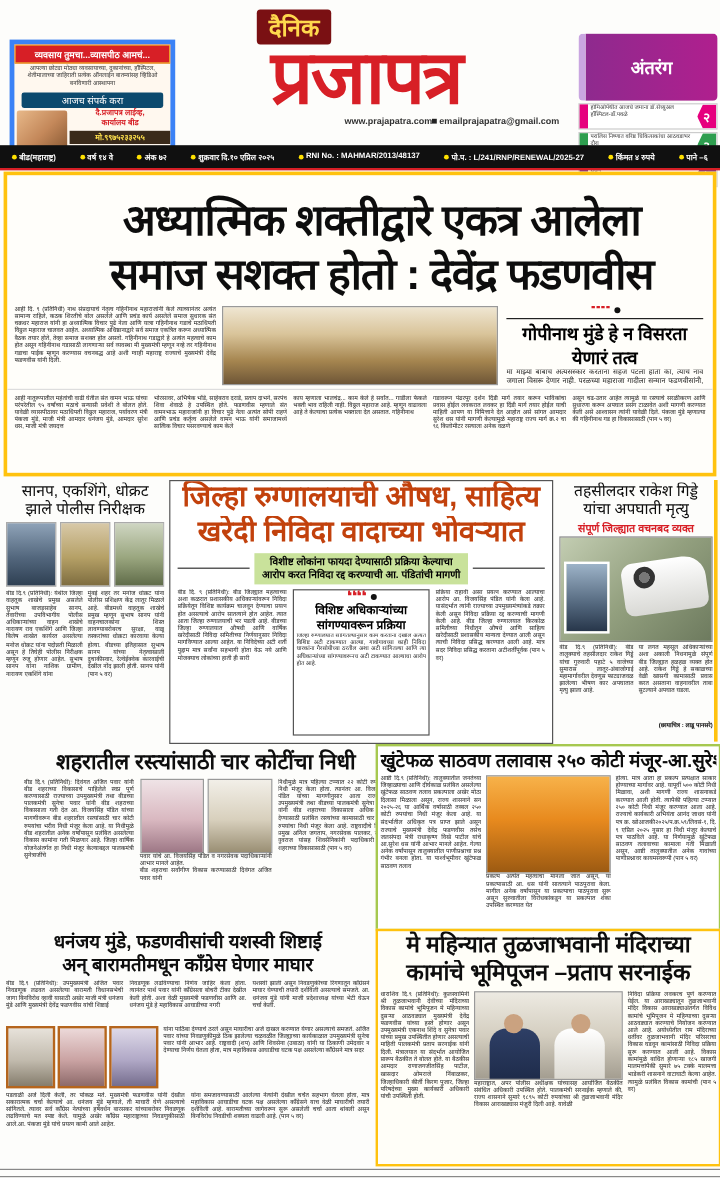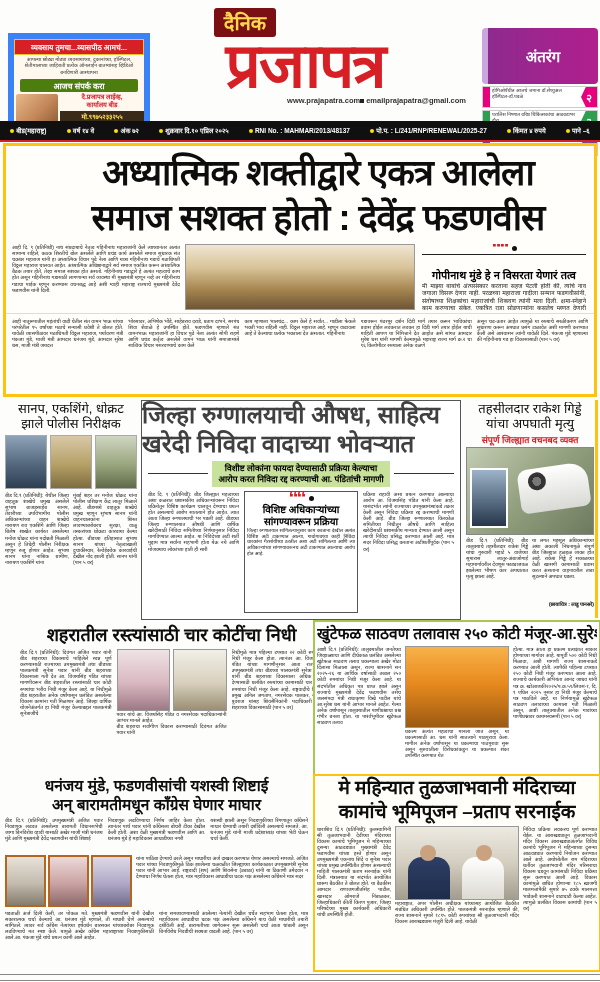--- a/index.html
+++ b/index.html
@@ -1,22 +1,22 @@
 <!DOCTYPE html>
 <html><head>
 <meta charset="utf-8">
 <style>
   html,body{margin:0;padding:0;}
   body{width:600px;height:982px;background:#fdfdfb;font-family:"Liberation Sans",sans-serif;position:relative;overflow:hidden;}
   .abs{position:absolute;}
   
-  #adbox{left:8px;top:33px;width:130px;height:96px;border:6px solid #3b82f6;background:#fff8ef;overflow:hidden;}
+  #adbox{left:8px;top:33px;width:130px;height:96px;border:4px solid #3b82f6;background:#fff8ef;overflow:hidden;}
   .ad-title{background:#d71f26;color:#fff;font-weight:bold;font-size:7.5px;text-align:center;padding:2px 1px;border:1px solid #f2c12e;}
   .ad-body{font-size:5px;color:#333;text-align:center;line-height:1.25;padding:1px 2px;height:22px;overflow:hidden;}
-  .ad-cta{background:#4d7c0f;color:#fff;font-weight:bold;font-size:8px;text-align:center;padding:1px 0;border-radius:2px;margin:0 6px;}
+  .ad-cta{background:#0c4a6e;color:#fff;font-weight:normal;font-size:8px;text-align:center;padding:1px 0;border-radius:2px;margin:0 6px;}
   .ad-row{display:flex;margin-top:1px;}
   .ad-photo{width:42px;height:32px;background:linear-gradient(135deg,#e8b98a 0%,#c4885a 55%,#8a5a34 100%);border-radius:2px;margin:1px 2px;}
   .ad-contact{flex:1;text-align:center;}
   .ad-org{color:#d71f26;font-weight:bold;font-size:6.5px;line-height:1.25;}
   .ad-phone{background:#3a2a1a;color:#ffe14d;font-weight:bold;font-size:6.5px;margin-top:2px;padding:1px 0;}
   #brand{left:140px;top:8px;width:330px;height:112px;text-align:center;}
   .brand-super{display:inline-block;background:#7a1013;color:#ffd84d;font-weight:900;font-size:20px;padding:1px 10px;border-radius:3px;margin-left:-120px;}
   .brand-main{color:#d71f26;font-weight:900;font-size:62px;line-height:0.95;letter-spacing:-2px;white-space:nowrap;overflow:hidden;}
   .brand-links{display:flex;justify-content:flex-end;font-weight:bold;font-size:7.5px;color:#333;padding:0 4px;}
   .mail .sq{display:inline-block;width:4px;height:4px;background:#222;margin-right:2px;}
@@ -28,47 +28,47 @@
   .ant-text{flex:1;font-size:4.8px;color:#333;line-height:1.2;padding:1px 2px;overflow:hidden;}
   .ant-page{width:16px;color:#fff;font-weight:900;font-size:11px;display:flex;align-items:center;justify-content:center;clip-path:polygon(30% 0,100% 0,100% 100%,30% 100%,0 50%);}
   .p0{background:#e6007e;} .p1{background:#2e9e4f;} .p2{background:#7d3f98;}
   
   #infobar{left:0;top:121px;width:600px;height:19px;background:#101010;color:#fff;display:flex;align-items:center;justify-content:space-around;font-size:6.5px;font-weight:bold;overflow:hidden;}
   .ib{white-space:nowrap;display:flex;align-items:center;}
   .dot{width:4px;height:4px;border-radius:50%;background:#ffe100;margin-right:2px;display:inline-block;}
   
   #lead{left:3px;top:143px;width:588px;height:248px;border:3px solid #ffc20e;background:#fffefa;overflow:hidden;}
   #leadrule{left:0;top:140px;width:600px;height:2px;background:#d71f26;}
-  .lead-h{text-align:center;padding-top:4px;margin-left:36px;}
+  .lead-h{text-align:center;padding-top:15px;margin-left:36px;}
   .lh1{font-weight:900;font-size:36px;line-height:1.25;color:#0d0d0d;white-space:nowrap;overflow:hidden;letter-spacing:-1px;}
   .lead-row{display:flex;gap:5px;padding:4px 6px 0 6px;height:66px;}
   .lead-intro{width:168px;}
   .lead-photo{width:228px;height:64px;background:linear-gradient(180deg,#efe6d2 0%,#d9c49a 35%,#a5854f 70%,#6e5637 100%);border:1px solid #999;}
   .lead-quote{flex:1;overflow:hidden;}
   .q-top{text-align:center;line-height:8px;height:10px;}
   .qmark{color:#d71f26;font-weight:900;font-size:20px;letter-spacing:-2px;vertical-align:top;}
   .qdot{display:inline-block;width:5px;height:5px;background:#111;border-radius:50%;margin-left:4px;vertical-align:middle;}
-  .q-title{font-weight:bold;font-size:11px;text-align:center;border-top:1px solid #222;padding-top:12px;margin:0 2px;}
+  .q-title{font-weight:bold;font-size:15px;text-align:center;border-top:1px solid #222;padding-top:1px;margin:0 2px;}
   .q-body{font-size:5px;height:40px;margin:1px 2px;}
   .lead-cols{display:flex;gap:5px;padding:4px 6px;height:74px;border-top:1px solid #ddd;margin-top:3px;}
   .lead-cols .colj{flex:1;}
   .colj{font-size:6px;line-height:1.22;text-align:justify;color:#1a1a1a;overflow:hidden;word-break:break-word;}
   .small{font-size:5px;}
   
   #midleft{left:5px;top:402px;width:132px;height:216px;overflow:hidden;}
   .h-sm{font-weight:400;font-size:13px;line-height:1.15;text-align:center;color:#0d0d0d;}
   .pol-row{display:flex;gap:3px;justify-content:center;margin:3px 0;}
   .pol{width:40px;height:52px;border:1px solid #aaa;}
   .pol1{background:linear-gradient(180deg,#8fa3b8 0%,#53677d 55%,#2e3f52 100%);}
   .pol2{background:linear-gradient(180deg,#d8c9a8 0%,#b5a066 55%,#7d6c3f 100%);}
   .pol3{background:linear-gradient(180deg,#cfd6c2 0%,#9aa67f 55%,#5f6b48 100%);}
   .two-col{display:flex;gap:4px;height:128px;}
   .two-col .colj{flex:1;font-size:5px;}
   #midcenter{left:141px;top:400px;width:318px;height:218px;border:1px solid #555;background:#fff;overflow:hidden;}
-  .h-md{font-weight:900;font-size:24px;line-height:1.2;white-space:nowrap;overflow:hidden;color:#404040;}
+  .h-md{font-weight:900;font-size:24px;line-height:1.2;text-align:center;white-space:nowrap;overflow:hidden;color:#c2410c;}
   .sub-row{display:flex;align-items:center;gap:4px;margin:2px 6px;}
   .sub-rule{flex:1;height:1px;background:#333;}
   .sub-green{background:#c9e29b;font-weight:bold;font-size:8.5px;text-align:center;line-height:1.3;padding:2px 6px;}
   .mc-row{display:flex;gap:5px;padding:2px 6px;height:122px;}
   .mc-row .colj{flex:1;font-size:5px;}
   .qbox{width:108px;border:1px solid #555;padding:2px;overflow:hidden;}
   .qbox .q-title2{font-weight:bold;font-size:10px;text-align:center;line-height:1.2;}
   .qbox .colj{font-size:4.8px;height:72px;}
   #midright{left:466px;top:402px;width:128px;height:216px;overflow:hidden;}
   .sub-red{color:#d71f26;font-weight:bold;font-size:9px;text-align:center;margin:1px 0;}

